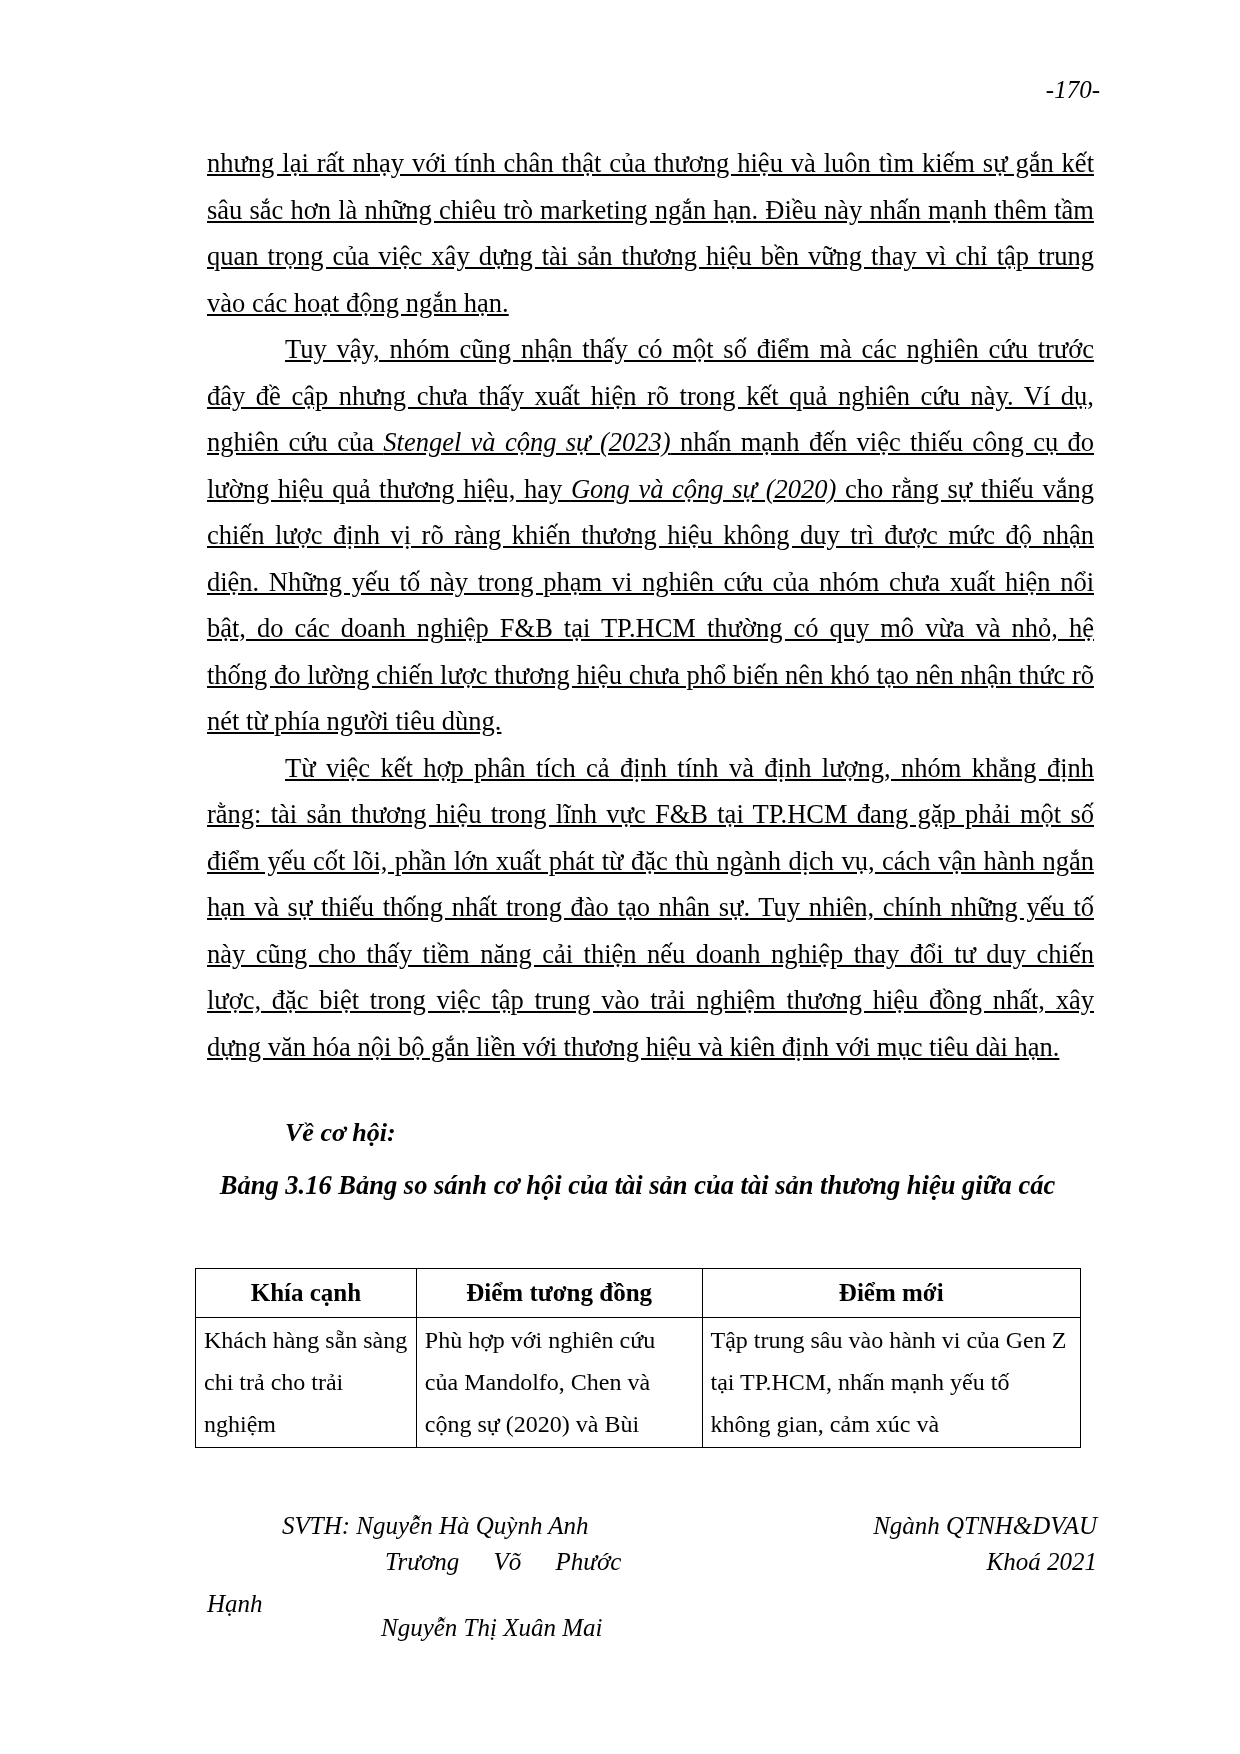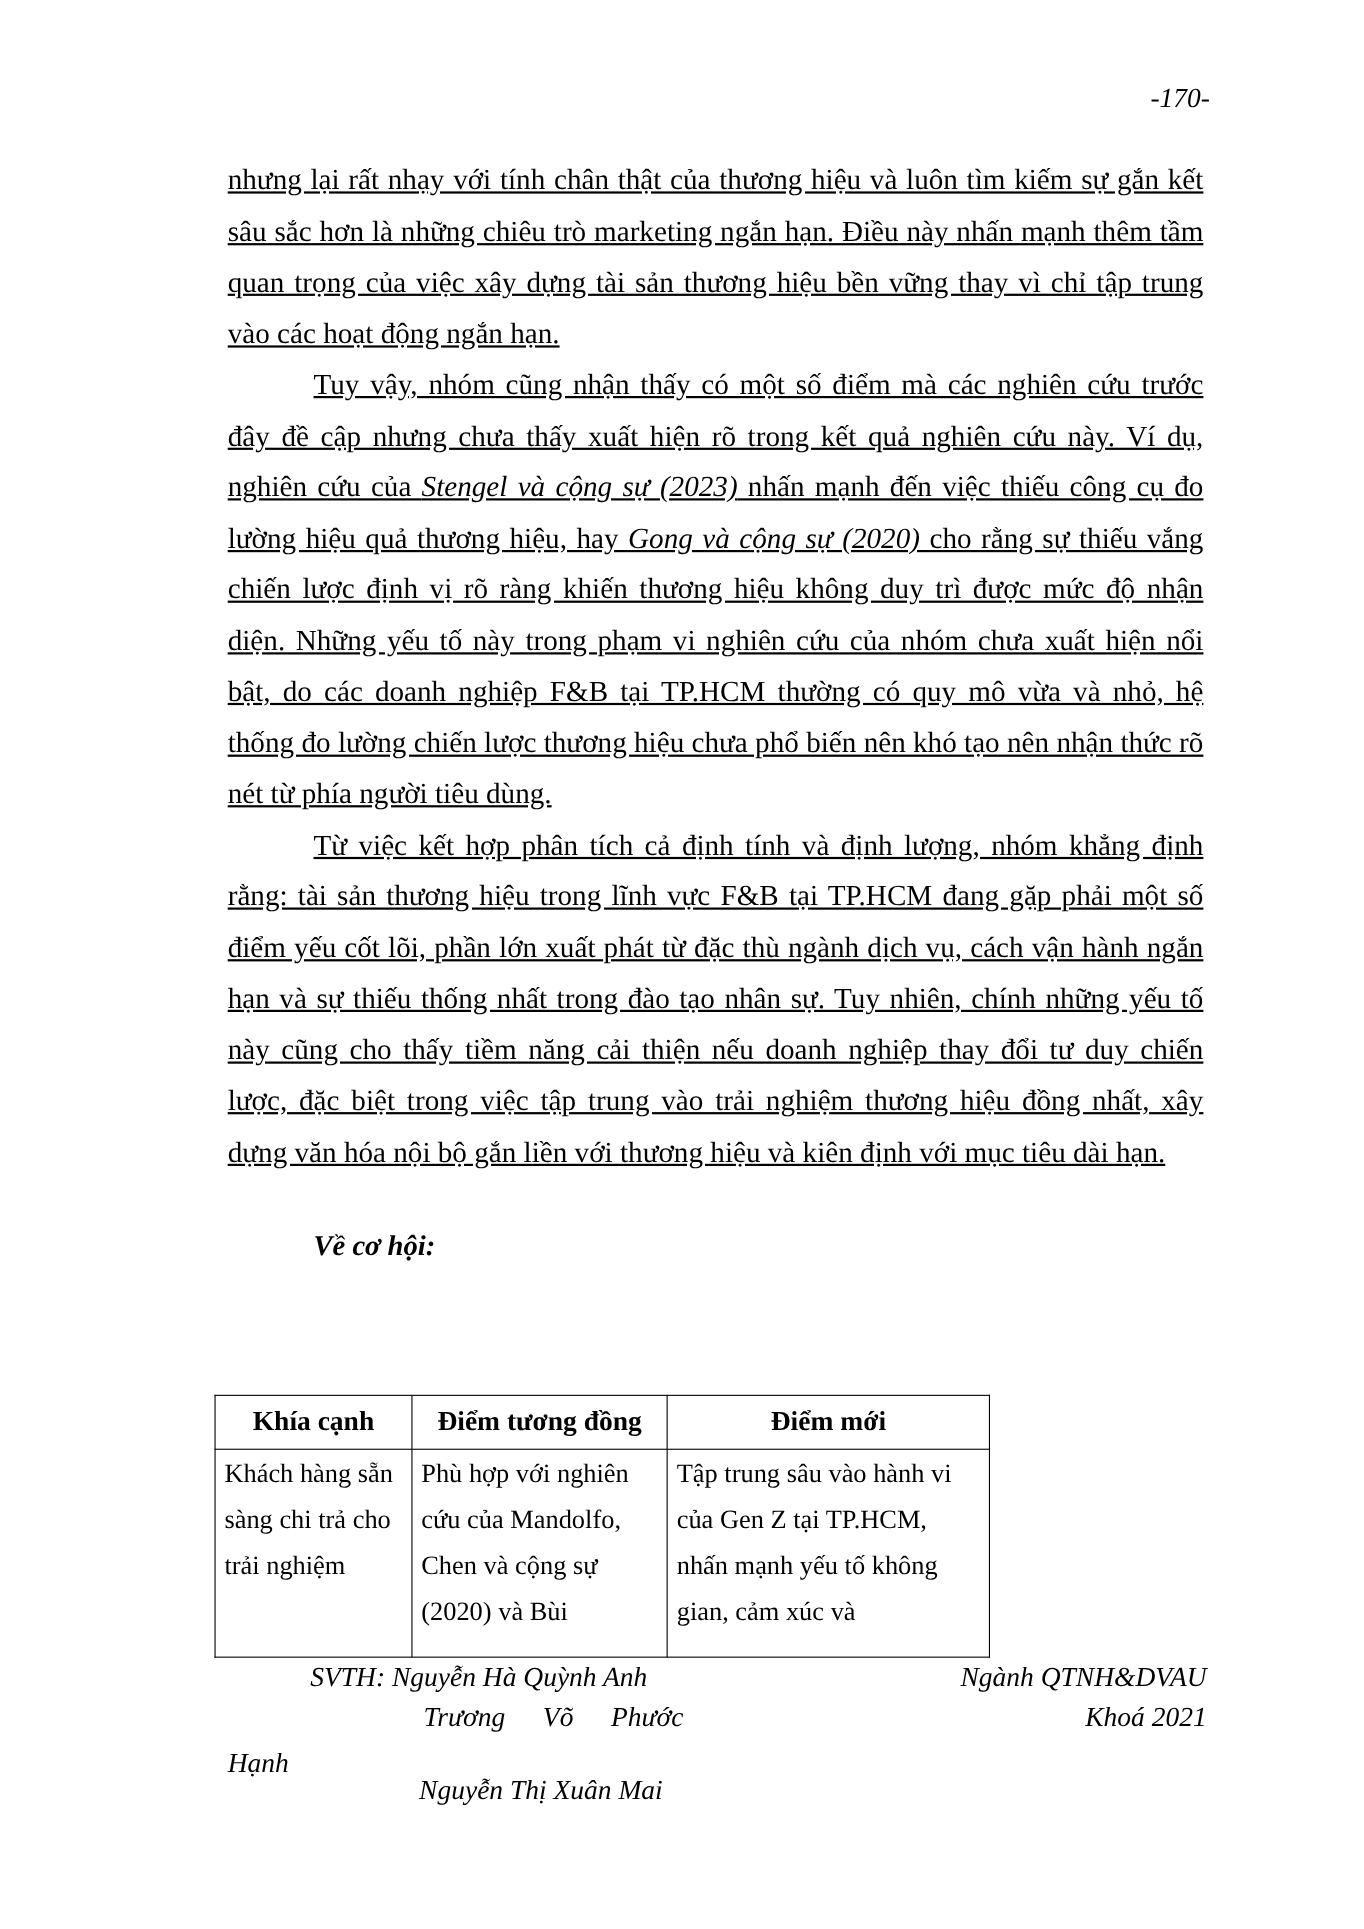--- a/index.html
+++ b/index.html
@@ -58,40 +58,40 @@
       text-align: center;
       font-size: 26.5px;
       line-height: 46px;
       font-weight: bold;
       font-style: italic;
     }
     .comparison-table {
       position: absolute;
       top: 1268px;
       left: 195px;
-      width: 705px;
+      width: 886px;
       border-collapse: collapse;
       font-size: 24px;
     }
     .comparison-table th, .comparison-table td {
       border: 1.5px solid #000;
       padding: 0 8px;
       vertical-align: top;
     }
     .comparison-table th {
       font-weight: bold;
       text-align: center;
       height: 48px;
       vertical-align: middle;
       font-size: 25px;
     }
     .comparison-table td {
       line-height: 42px;
       padding-top: 1px;
-      padding-bottom: 19px;
+      padding-bottom: 2px;
       text-align: left;
     }
     .col-1 { width: 208px; }
     .col-2 { width: 274px; }
     .col-3 { width: 370px; }
     .footer {
       position: absolute;
       left: 0;
       top: 0;
       width: 1240px;
@@ -118,20 +118,21 @@
 
   <div class="body-text">
     <p>nhưng lại rất nhạy với tính chân thật của thương hiệu và luôn tìm kiếm sự gắn kết sâu sắc hơn là những chiêu trò marketing ngắn hạn. Điều này nhấn mạnh thêm tầm quan trọng của việc xây dựng tài sản thương hiệu bền vững thay vì chỉ tập trung vào các hoạt động ngắn hạn.</p>
     <p class="indent"><span>Tuy vậy, nhóm cũng nhận thấy có một số điểm mà các nghiên cứu trước đây đề cập nhưng chưa thấy xuất hiện rõ trong kết quả nghiên cứu này. Ví dụ, nghiên cứu của </span><em>Stengel và cộng sự (2023)</em><span> nhấn mạnh đến việc thiếu công cụ đo lường hiệu quả thương hiệu, hay </span><em>Gong và cộng sự (2020)</em><span> cho rằng sự thiếu vắng chiến lược định vị rõ ràng khiến thương hiệu không duy trì được mức độ nhận diện. Những yếu tố này trong phạm vi nghiên cứu của nhóm chưa xuất hiện nổi bật, do các doanh nghiệp F&amp;B tại TP.HCM thường có quy mô vừa và nhỏ, hệ thống đo lường chiến lược thương hiệu chưa phổ biến nên khó tạo nên nhận thức rõ nét từ phía người tiêu dùng.</span></p>
     <p class="indent">Từ việc kết hợp phân tích cả định tính và định lượng, nhóm khẳng định rằng: tài sản thương hiệu trong lĩnh vực F&amp;B tại TP.HCM đang gặp phải một số điểm yếu cốt lõi, phần lớn xuất phát từ đặc thù ngành dịch vụ, cách vận hành ngắn hạn và sự thiếu thống nhất trong đào tạo nhân sự. Tuy nhiên, chính những yếu tố này cũng cho thấy tiềm năng cải thiện nếu doanh nghiệp thay đổi tư duy chiến lược, đặc biệt trong việc tập trung vào trải nghiệm thương hiệu đồng nhất, xây dựng văn hóa nội bộ gắn liền với thương hiệu và kiên định với mục tiêu dài hạn.</p>
   </div>
 
   <div class="heading-opportunity">Về cơ hội:</div>
 
   <div class="table-caption">
+    <div>Bảng 3.16 Bảng so sánh cơ hội của tài sản của tài sản thương hiệu giữa các</div>
   </div>
 
   <table class="comparison-table">
     <thead>
       <tr>
         <th class="col-1">Khía cạnh</th>
         <th class="col-2">Điểm tương đồng</th>
         <th class="col-3">Điểm mới</th>
       </tr>
     </thead>

